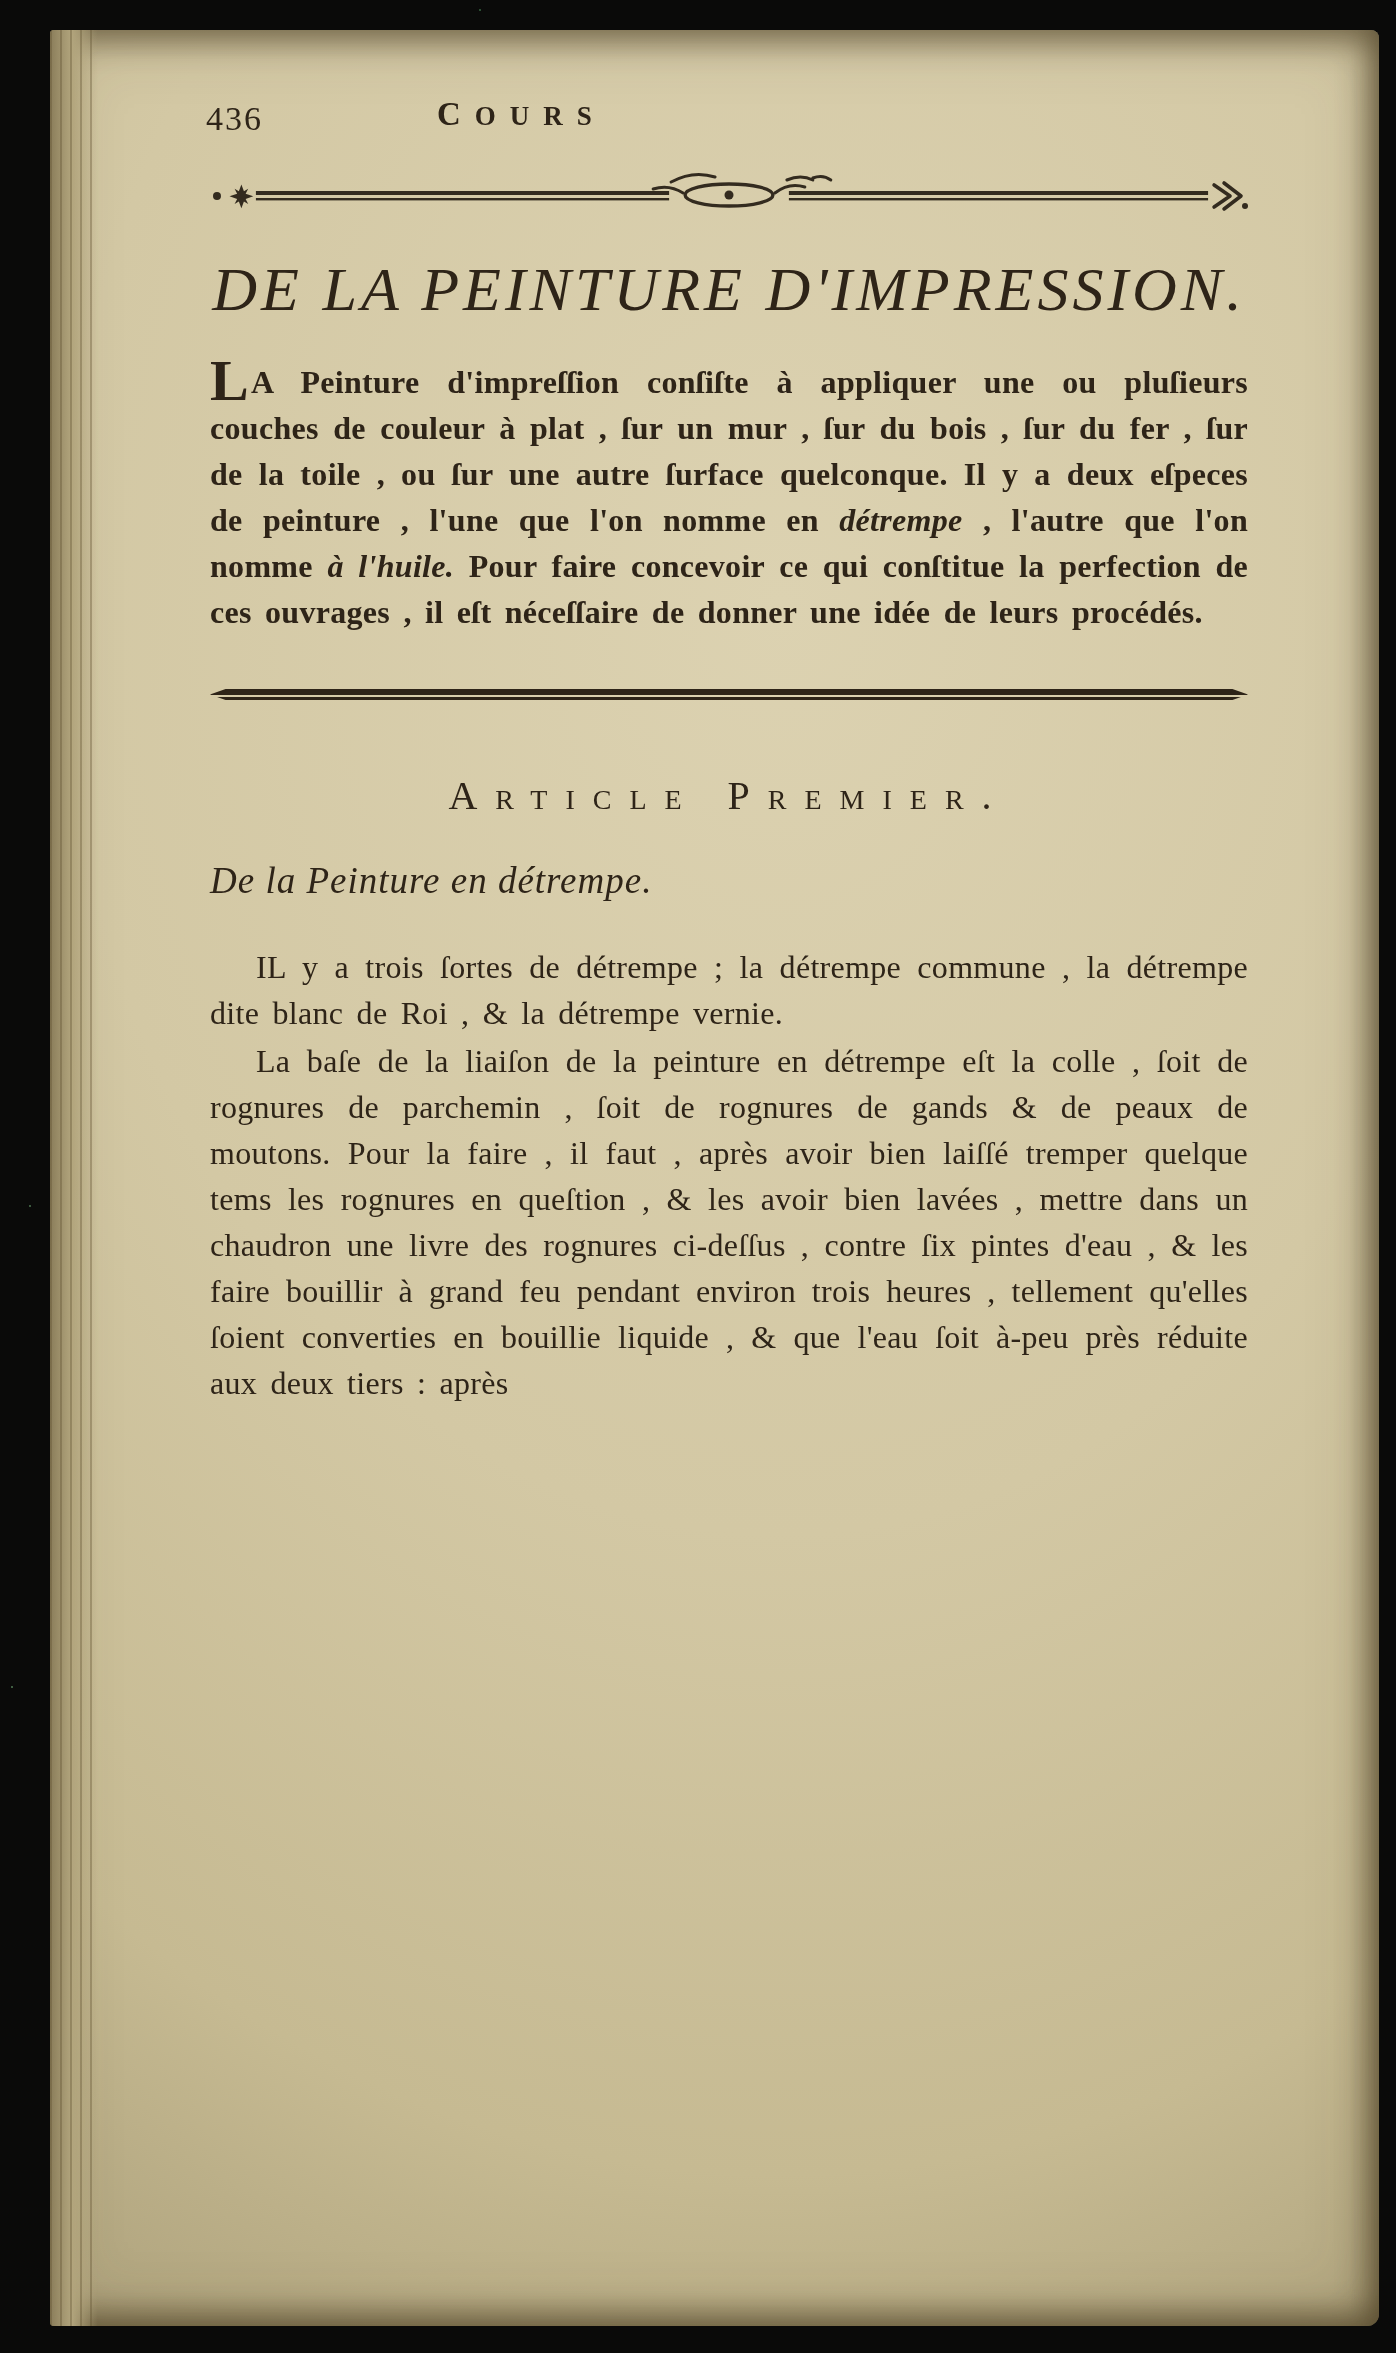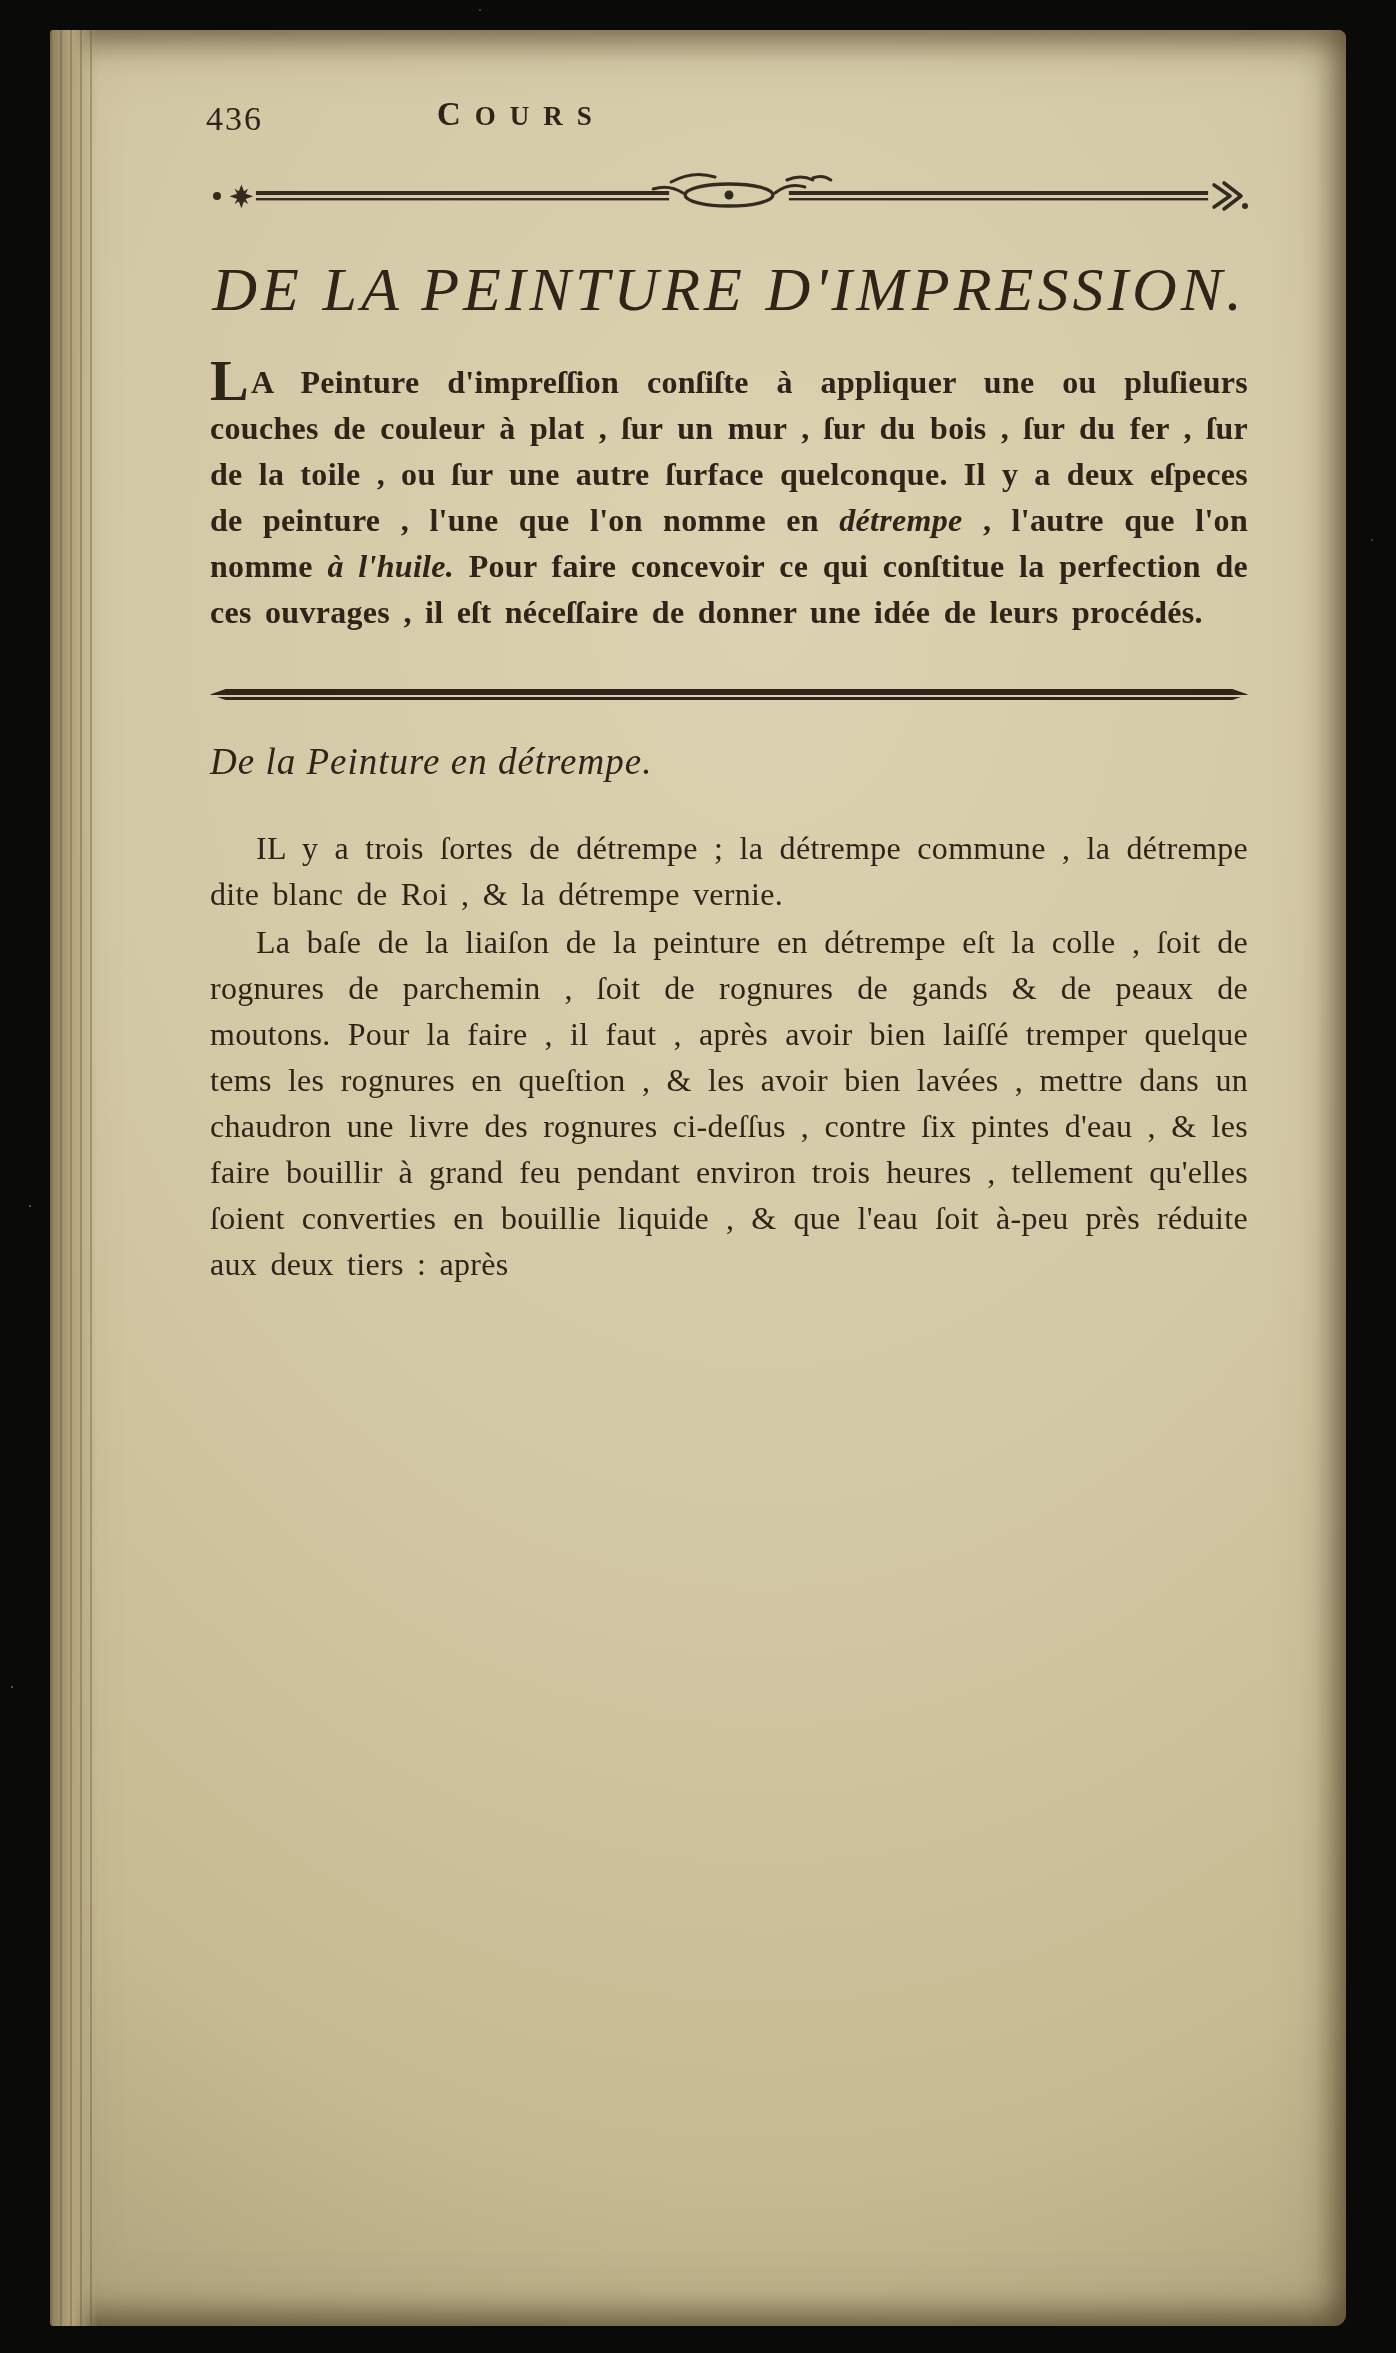--- a/index.html
+++ b/index.html
@@ -22,20 +22,21 @@
     left: 50px; top: 30px;
     width: 1296px; height: 2296px;
     border-radius: 4px 8px 12px 4px;
     background: radial-gradient(ellipse 120% 90% at 55% 25%,
       #dcd2b1 0%, #d3c8a4 45%, #c6ba92 76%, #a79b76 100%);
     box-shadow:
       inset 0 16px 26px rgba(62,50,24,0.35),
       inset 0 -16px 26px rgba(62,50,24,0.38),
       inset -16px 0 28px rgba(62,50,24,0.32),
       inset 0 0 70px rgba(70,58,30,0.25);
+    padding-left: 33px;
   }
   .spine-edge {
     position: absolute; left: 0; top: 0; bottom: 0; width: 48px;
     border-radius: 4px 0 0 4px;
     background:
       repeating-linear-gradient(90deg, rgba(92,77,45,0.35) 0 2px, rgba(0,0,0,0) 2px 10px),
       linear-gradient(90deg, #8a7d5a 0%, #b2a57d 45%, rgba(190,178,140,0) 100%);
   }
   .content {
     position: absolute;
@@ -147,20 +148,21 @@
         <circle cx="1037" cy="36" r="3" fill="#332b1f"></circle>
       </svg>
     </div>
 
     <h1 class="chapter-title">DE LA PEINTURE D'IMPRESSION.</h1>
 
     <p class="body-text first-paragraph"><span class="drop-initial">L</span><span>A Peinture d'impreſſion conſiſte à appliquer une ou pluſieurs couches de couleur à plat , ſur un mur , ſur du bois , ſur du fer , ſur de la toile , ou ſur une autre ſurface quelconque. Il y a deux eſpeces de peinture , l'une que l'on nomme en </span><span class="italic">détrempe</span><span> , l'autre que l'on nomme </span><span class="italic">à l'huile.</span><span> Pour faire concevoir ce qui conſtitue la perfection de ces ouvrages , il eſt néceſſaire de donner une idée de leurs procédés.</span></p>
 
     <div class="section-rule"></div>
 
+    <h2 class="article-heading">Article Premier.</h2>
 
     <h3 class="article-subheading">De la Peinture en détrempe.</h3>
 
     <p class="body-text indent p2">IL y a trois ſortes de détrempe ; la détrempe commune , la détrempe dite blanc de Roi , &amp; la détrempe vernie.</p>
 
     <p class="body-text indent p3">La baſe de la liaiſon de la peinture en détrempe eſt la colle , ſoit de rognures de parchemin , ſoit de rognures de gands &amp; de peaux de moutons. Pour la faire , il faut , après avoir bien laiſſé tremper quelque tems les rognures en queſtion , &amp; les avoir bien lavées , mettre dans un chaudron une livre des rognures ci-deſſus , contre ſix pintes d'eau , &amp; les faire bouillir à grand feu pendant environ trois heures , tellement qu'elles ſoient converties en bouillie liquide , &amp; que l'eau ſoit à-peu près réduite aux deux tiers : après</p>
 
   </div>
 </div>
 

